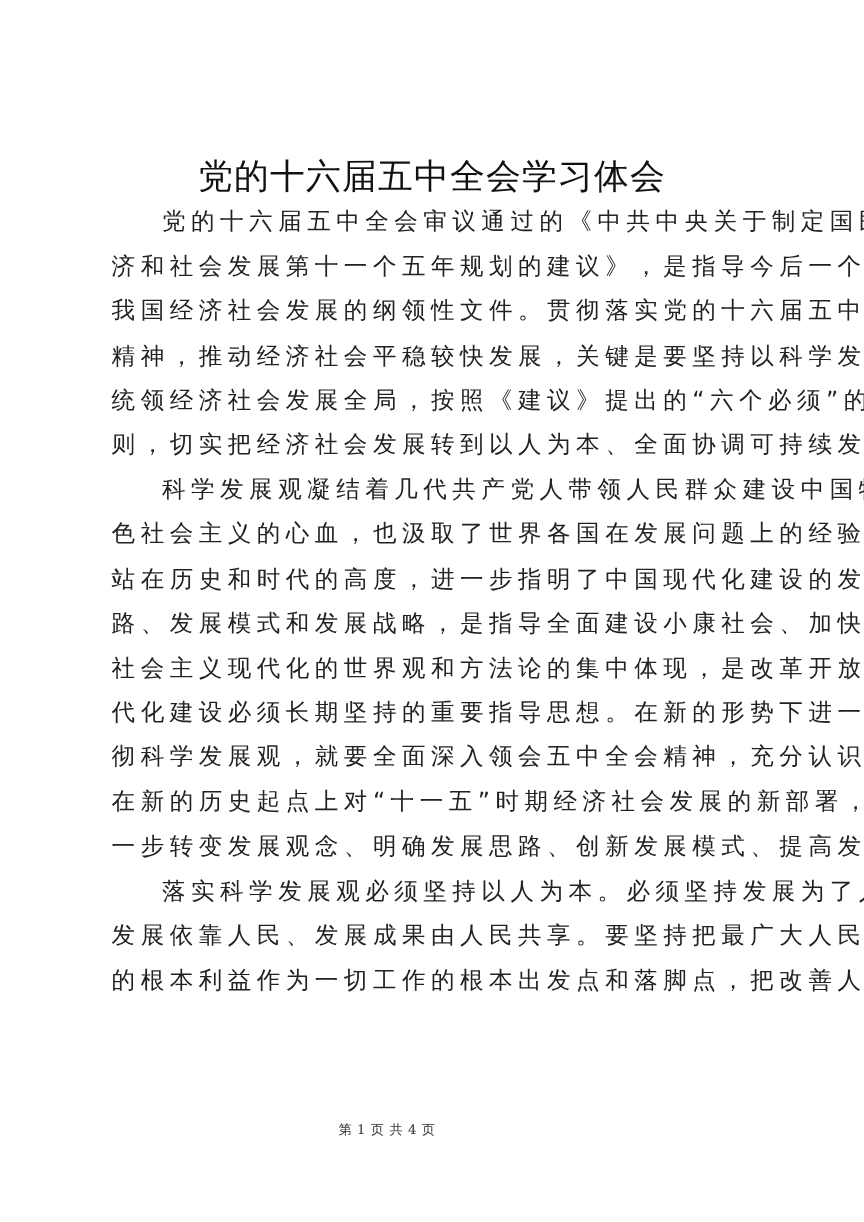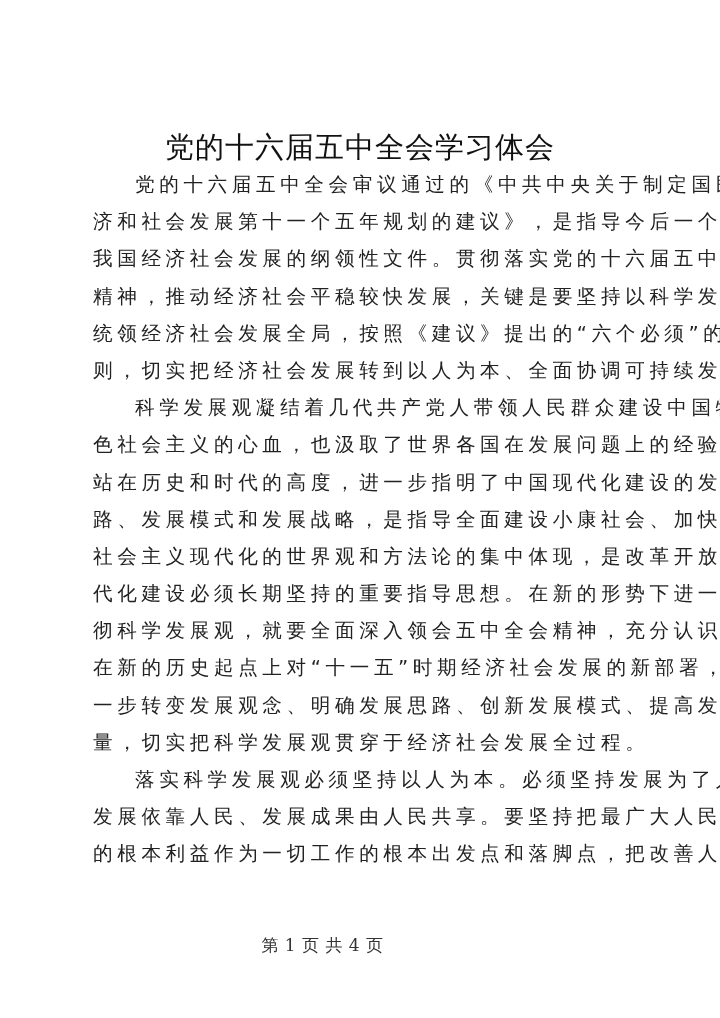--- a/index.html
+++ b/index.html
@@ -17,21 +17,21 @@
     position: absolute; left: 93px; top: 166px; width: 540px;
   }
   .line {
     height: 37.2px; line-height: 37.2px; font-size: 19.6px;
     white-space: nowrap; letter-spacing: 4.6px; color: #222;
   }
   .line.indent { padding-left: 42px; }
   .footer {
     position: absolute; left: 0; width: 645px; top: 934px;
     text-align: center; font-family: "DejaVu Serif", serif;
-    font-size: 17px; color: #333; letter-spacing: 0.5px;
+    font-size: 11px; color: #333; letter-spacing: 0.5px;
   }
 </style>
 </head>
 <body>
 
 <div class="page">
   <div class="title">党的十六届五中全会学习体会</div>
 
   <div class="body">
 
@@ -44,21 +44,20 @@
 
     <div class="line indent">科学发展观凝结着几代共产党人带领人民群众建设中国特</div>
     <div class="line">色社会主义的心血，也汲取了世界各国在发展问题上的经验教训，</div>
     <div class="line">站在历史和时代的高度，进一步指明了中国现代化建设的发展道</div>
     <div class="line">路、发展模式和发展战略，是指导全面建设小康社会、加快推进</div>
     <div class="line">社会主义现代化的世界观和方法论的集中体现，是改革开放和现</div>
     <div class="line">代化建设必须长期坚持的重要指导思想。在新的形势下进一步贯</div>
     <div class="line">彻科学发展观，就要全面深入领会五中全会精神，充分认识中央</div>
     <div class="line">在新的历史起点上对“十一五”时期经济社会发展的新部署，进</div>
     <div class="line">一步转变发展观念、明确发展思路、创新发展模式、提高发展质</div>
-    <div class="line">量，切实把科学发展观贯穿于经济社会发展全过程。</div>
 
     <div class="line indent">落实科学发展观必须坚持以人为本。必须坚持发展为了人民、</div>
     <div class="line">发展依靠人民、发展成果由人民共享。要坚持把最广大人民群众</div>
     <div class="line">的根本利益作为一切工作的根本出发点和落脚点，把改善人民生</div>
   </div>
 
   <div class="footer">第 1 页  共 4 页</div>
 </div>
 
 </body></html>

